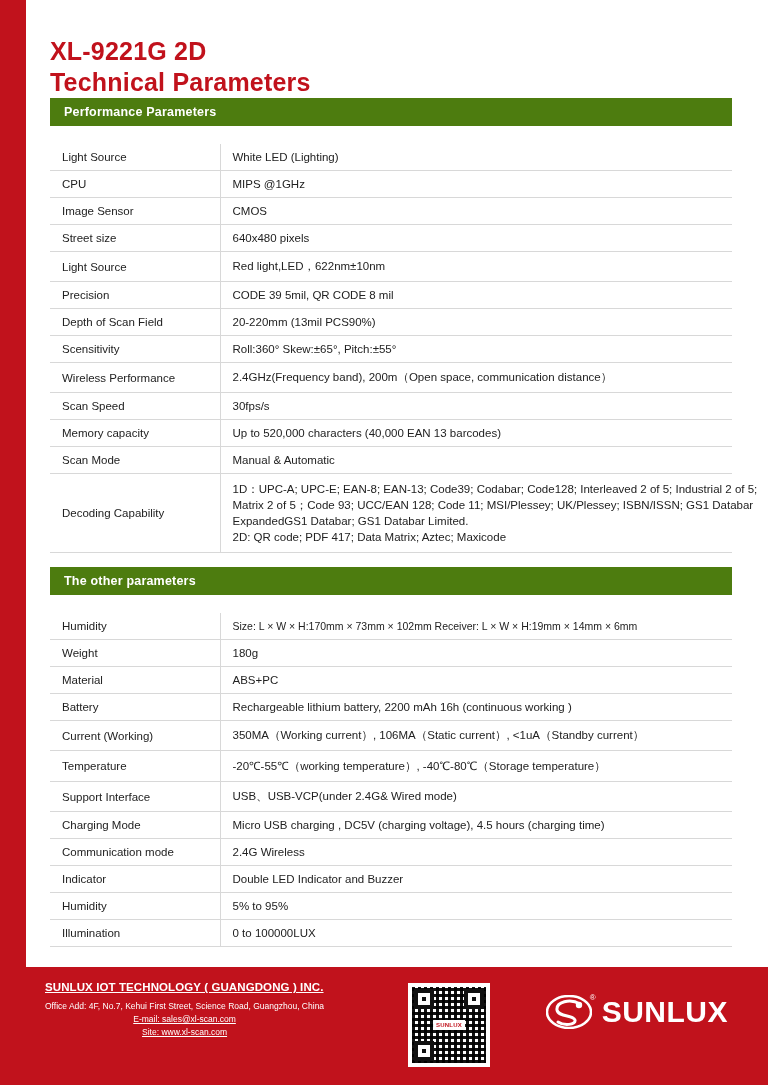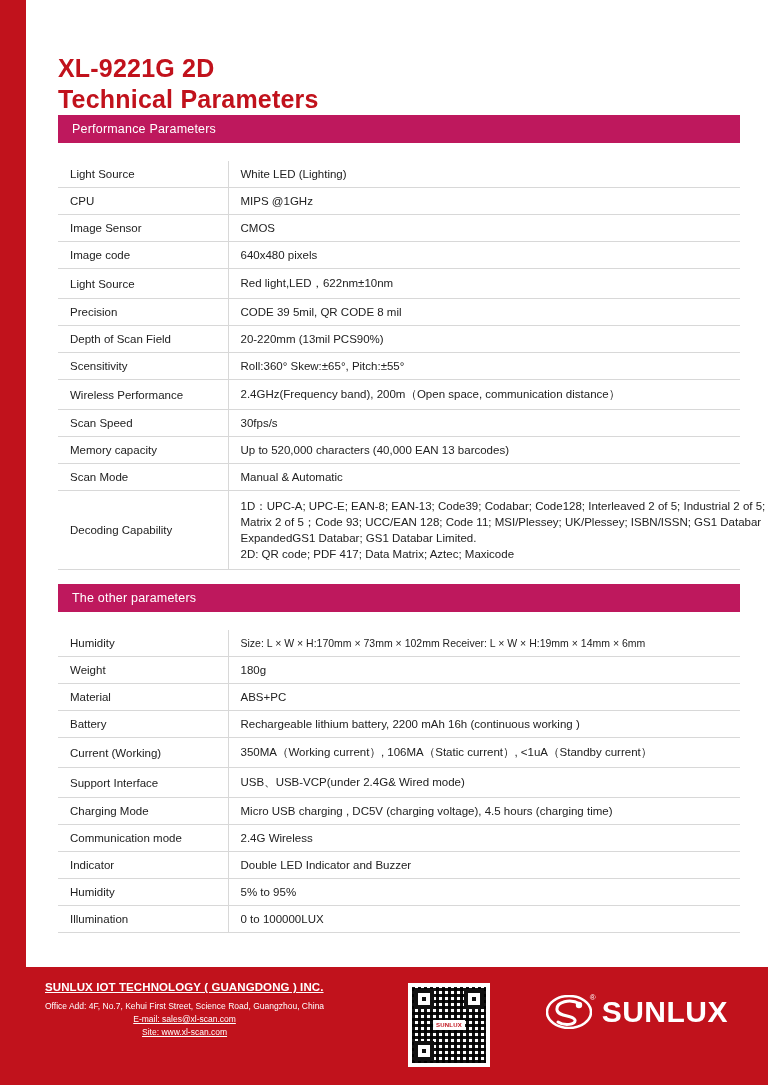--- a/index.html
+++ b/index.html
@@ -24,23 +24,23 @@
   }
   .left-bar::after {
     content: "";
     position: absolute;
     left: 26px; top: 0;
     width: 5px; height: 1085px;
     background: #ffffff;
   }
   .content {
     position: absolute;
-    left: 30px; top: 0;
+    left: 22px; top: 0;
     width: 737px;
-    padding: 17px 14px 0 14px;
+    padding: 0 14px 0 14px;
   }
   .title {
     color: #c1121c;
     font-size: 25px;
     font-weight: bold;
     line-height: 31px;
     letter-spacing: .2px;
     margin: 36px 0 0 14px;
   }
   .title .l2 { display: block; }
@@ -63,23 +63,23 @@
     border-right: 1px solid #d8d8d8;
     color: #333;
     font-size: 11.5px;
   }
   td.val { padding-left: 14px; }
   tr.first td { border-top: none; }
 
   .sec-head {
     width: 682px;
     margin-left: 14px;
-    background: #be185d;
+    background: #4d7c0f;
     color: #fff;
-    font-weight: normal;
+    font-weight: bold;
     font-size: 12.5px;
     padding: 7px 0 7px 14px;
     letter-spacing: .2px;
   }
   .sec-head.second { margin-top: 14px; }
 
   .multi { line-height: 16px; font-size: 10.5px; }
   .multi div { white-space: nowrap; }
 
   
@@ -196,21 +196,21 @@
         </tr>
         <tr>
           <td class="lbl">CPU</td>
           <td class="val">MIPS @1GHz</td>
         </tr>
         <tr>
           <td class="lbl">Image Sensor</td>
           <td class="val">CMOS</td>
         </tr>
         <tr>
-          <td class="lbl">Image code</td>
+          <td class="lbl">Street size</td>
           <td class="val">640x480 pixels</td>
         </tr>
         <tr>
           <td class="lbl">Light Source</td>
           <td class="val">Red light,LED，622nm±10nm</td>
         </tr>
         <tr>
           <td class="lbl">Precision</td>
           <td class="val">CODE 39 5mil, QR CODE 8 mil</td>
         </tr>
@@ -265,20 +265,24 @@
           <td class="lbl">Material</td>
           <td class="val">ABS+PC</td>
         </tr>
         <tr>
           <td class="lbl">Battery</td>
           <td class="val">Rechargeable lithium battery, 2200 mAh 16h (continuous working )</td>
         </tr>
         <tr>
           <td class="lbl">Current (Working)</td>
           <td class="val">350MA（Working current）, 106MA（Static current）, &lt;1uA（Standby current）</td>
+        </tr>
+        <tr>
+          <td class="lbl">Temperature</td>
+          <td class="val">-20℃-55℃（working temperature）, -40℃-80℃（Storage temperature）</td>
         </tr>
         <tr>
           <td class="lbl">Support Interface</td>
           <td class="val">USB、USB-VCP(under 2.4G&amp; Wired mode)</td>
         </tr>
         <tr>
           <td class="lbl">Charging Mode</td>
           <td class="val">Micro USB  charging , DC5V (charging voltage), 4.5 hours (charging time)</td>
         </tr>
         <tr>

